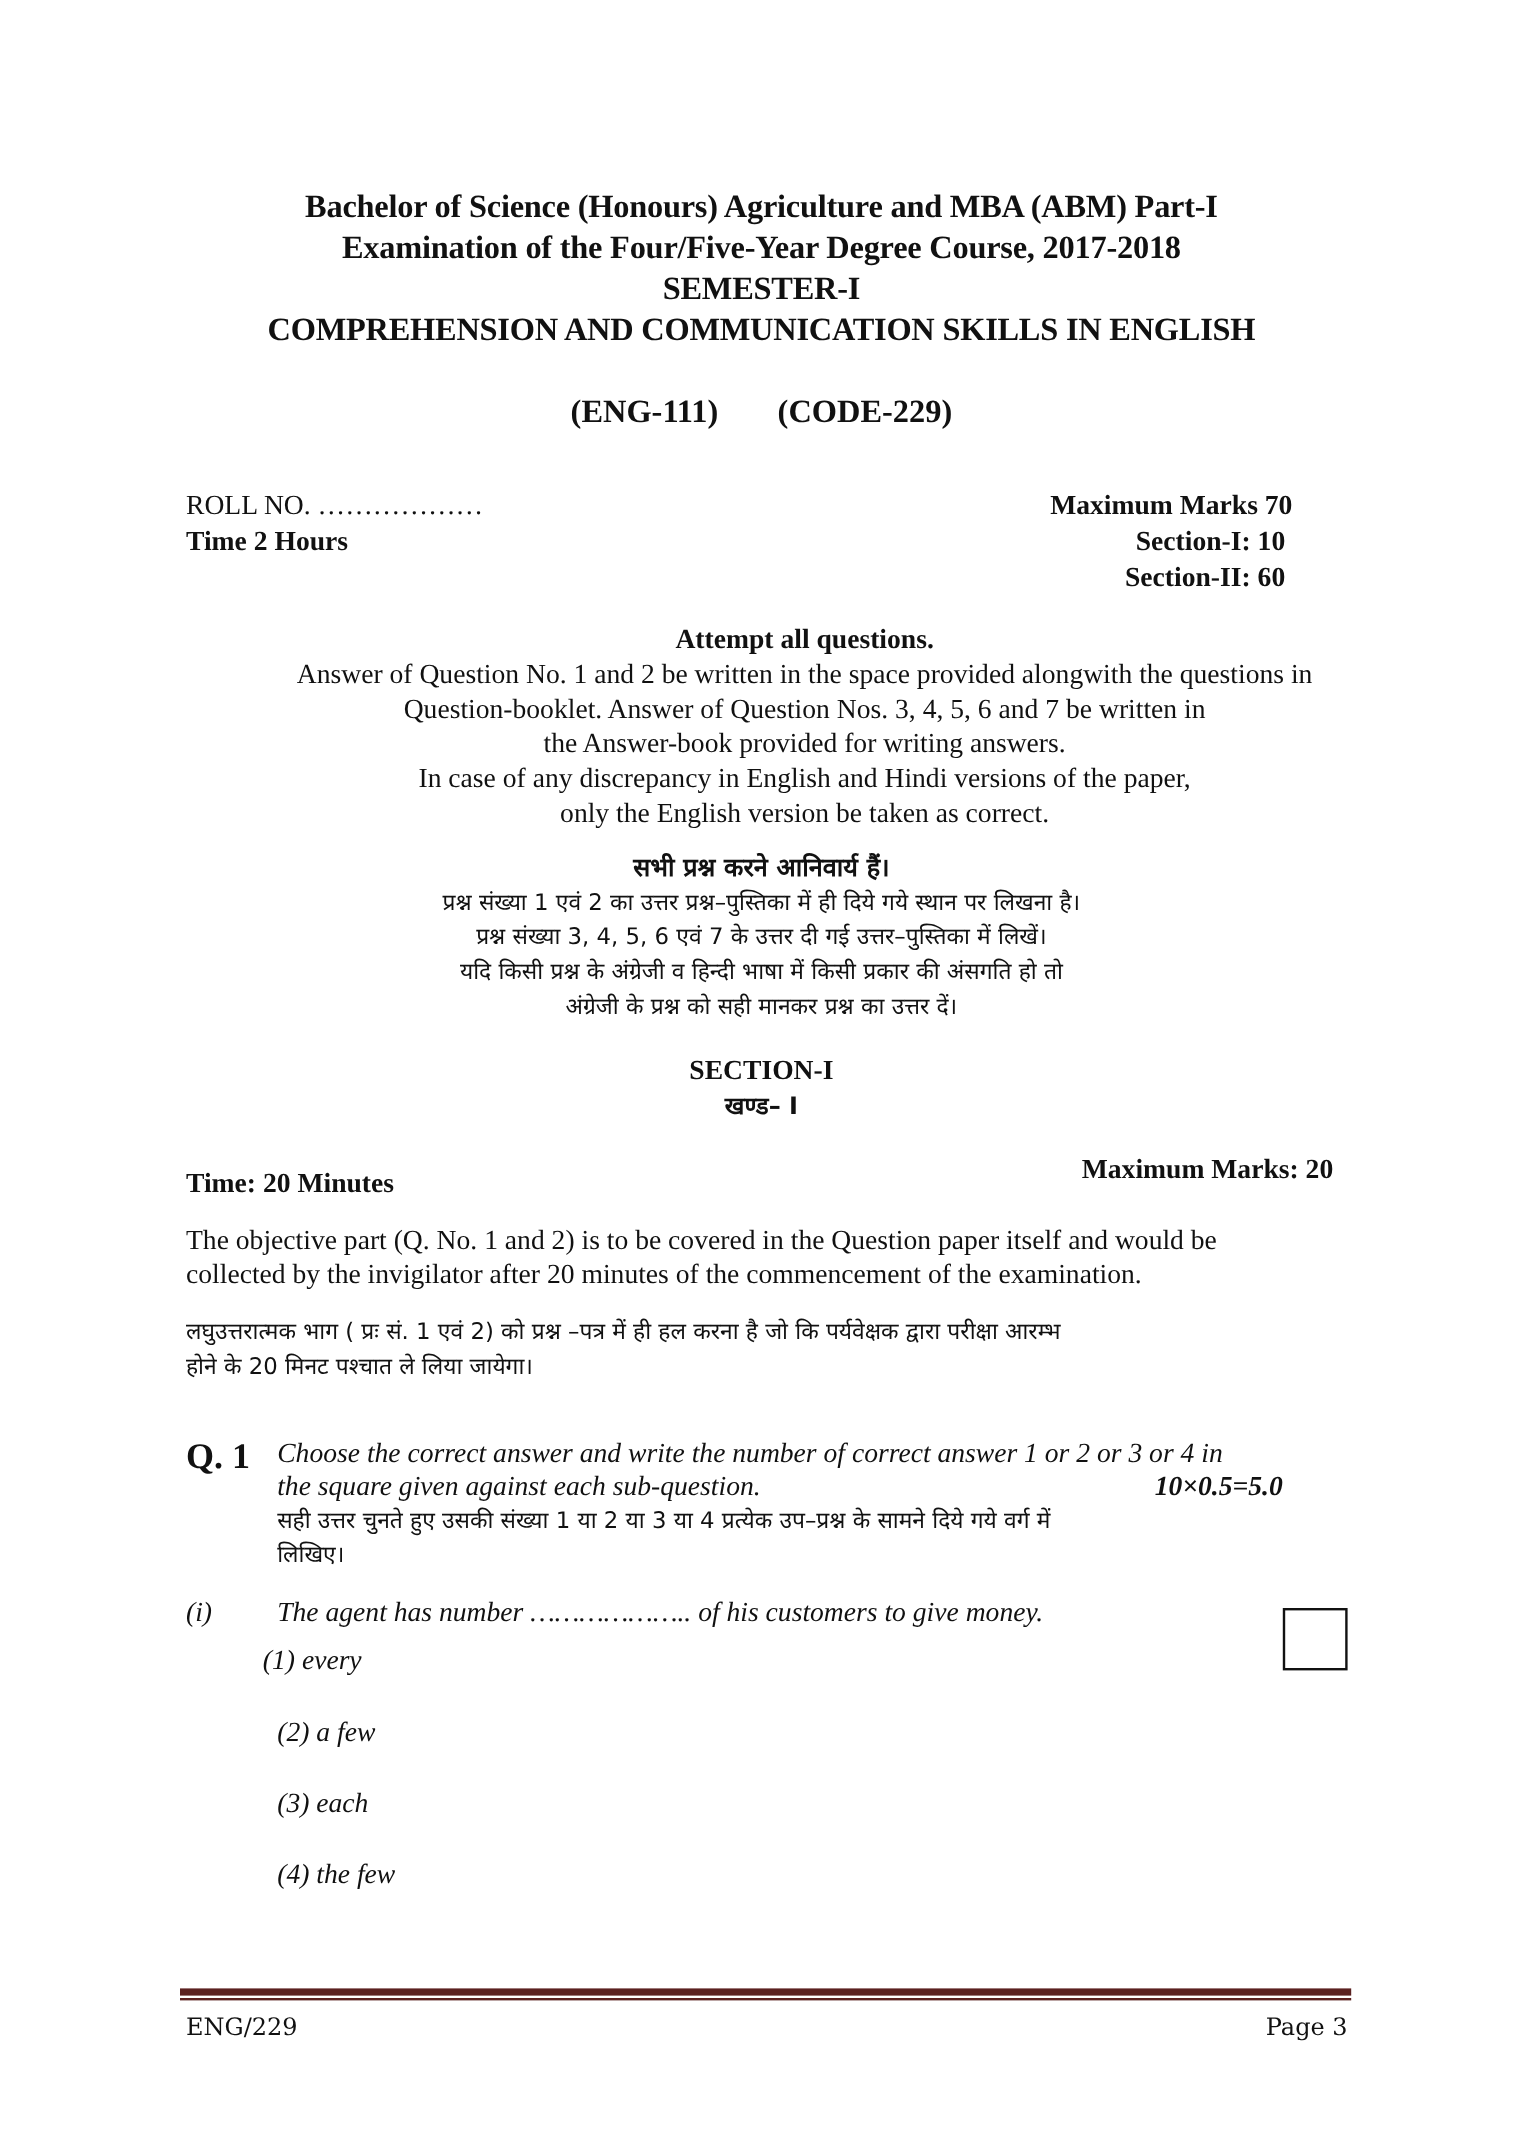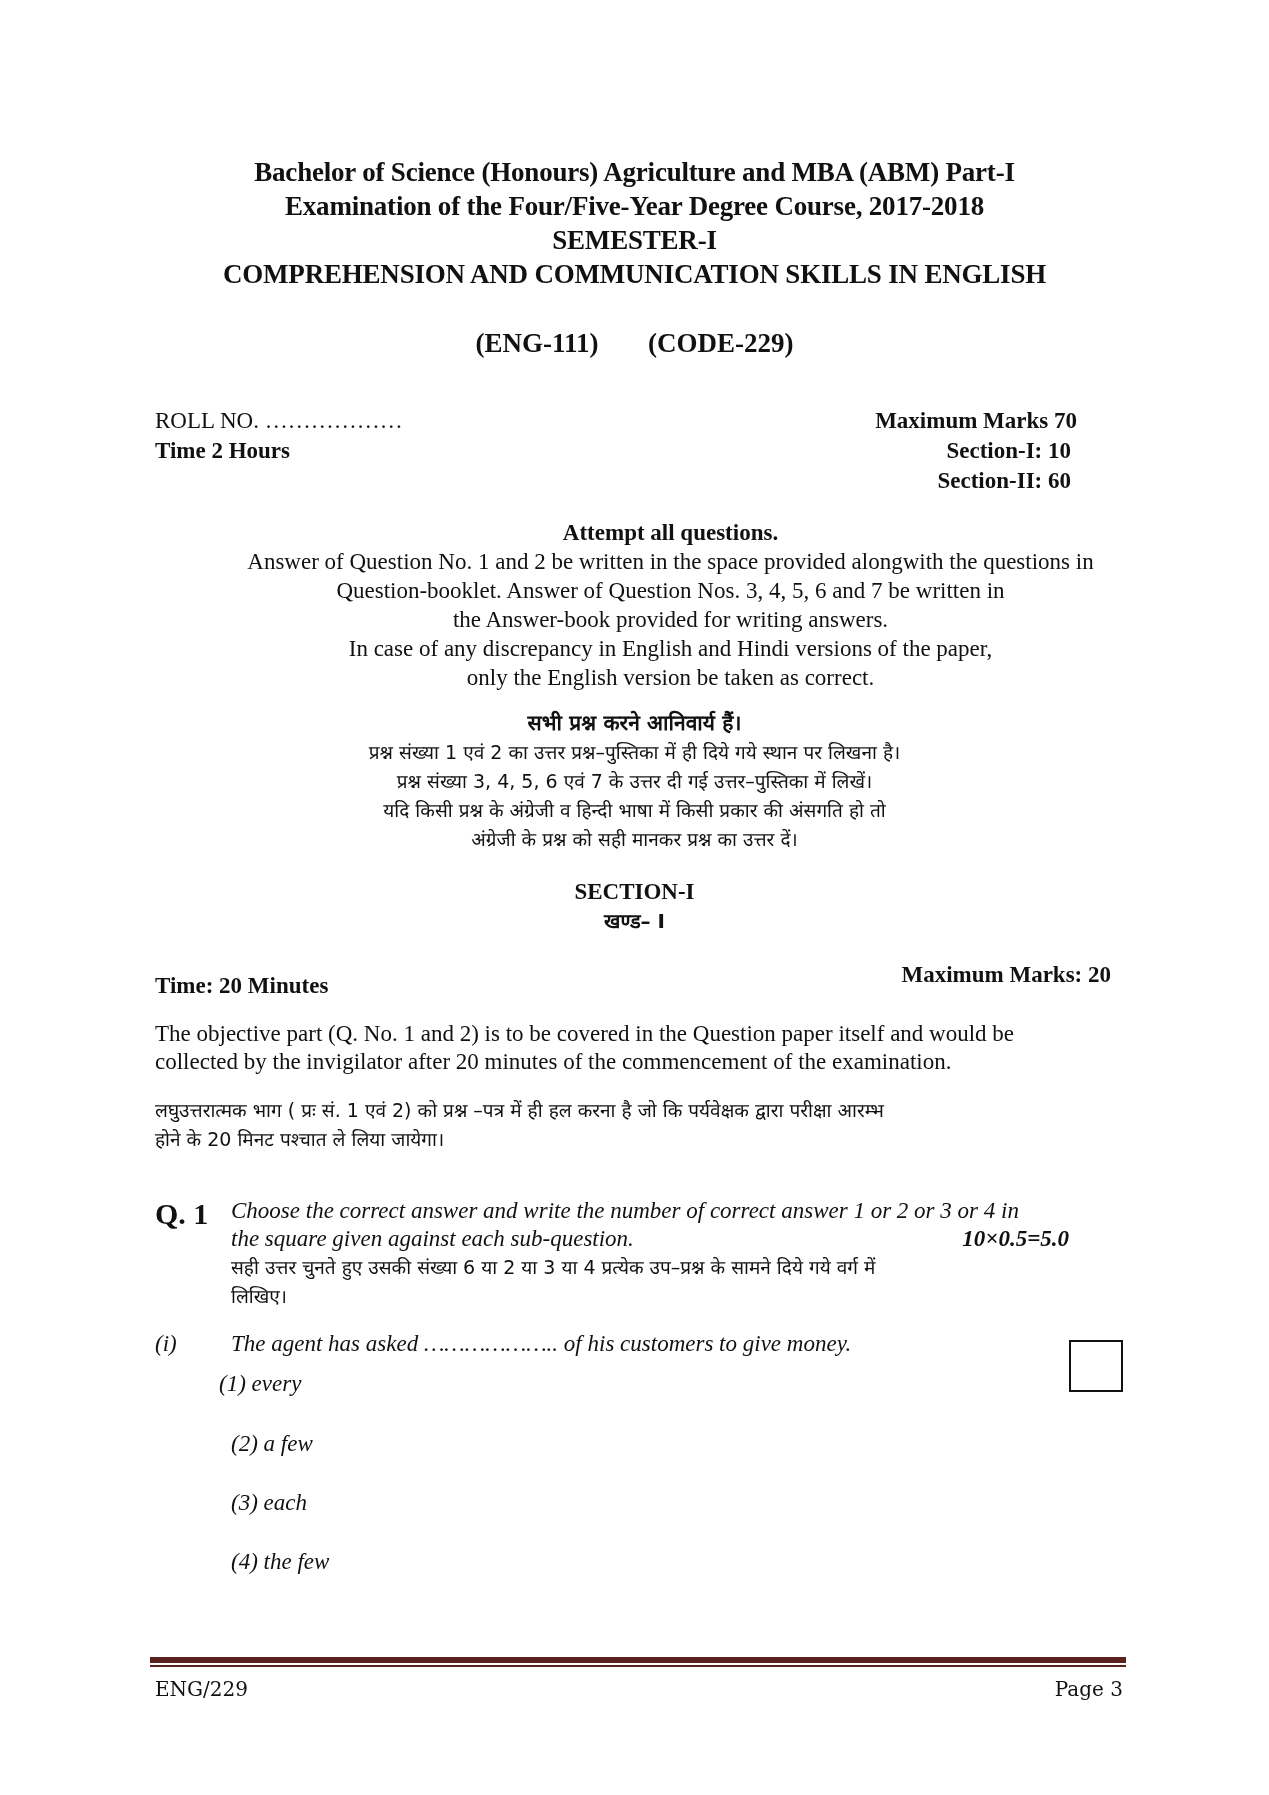--- a/index.html
+++ b/index.html
@@ -79,26 +79,26 @@
   <div>होने के 20 मिनट पश्चात ले लिया जायेगा।</div>
 </div>
 
 <div class="abs q-num" style="left:155px; top:1197px;">Q. 1</div>
 <div class="abs" style="left:231px; top:1197px; width:880px;">
   <div class="opt">Choose the correct answer and write the number of correct answer 1 or 2 or 3 or 4 in</div>
   <div class="opt" style="position:relative;">
     <span>the square given against each sub-question.</span>
     <span class="bold" style="position:absolute; right:42px; top:0;">10×0.5=5.0</span>
   </div>
-  <div class="hindi">सही उत्तर चुनते हुए उसकी संख्या 6 या 2 या 3 या 4 प्रत्येक उप–प्रश्न के सामने दिये गये वर्ग में</div>
+  <div class="hindi">सही उत्तर चुनते हुए उसकी संख्या 1 या 2 या 3 या 4 प्रत्येक उप–प्रश्न के सामने दिये गये वर्ग में</div>
   <div class="hindi">लिखिए।</div>
 </div>
 
 <div class="abs opt" style="left:155px; top:1330px;">(i)</div>
-<div class="abs opt" style="left:231px; top:1330px;">The agent has asked ……………….. of his customers to give money.</div>
+<div class="abs opt" style="left:231px; top:1330px;">The agent has number ……………….. of his customers to give money.</div>
 <div class="abs answer-box" style="left:1069px; top:1340px; width:54px; height:52px;"></div>
 
 <div class="abs opt" style="left:219px; top:1370px;">(1)  every</div>
 <div class="abs opt" style="left:231px; top:1430px;">(2)  a few</div>
 <div class="abs opt" style="left:231px; top:1489px;">(3) each</div>
 <div class="abs opt" style="left:231px; top:1548px;">(4)  the few</div>
 
 <div class="abs rule-thick" style="left:150px; top:1657px; width:976px;"></div>
 <div class="abs rule-thin" style="left:150px; top:1665px; width:976px;"></div>
 <div class="abs footer" style="left:155px; top:1677px;">ENG/229</div>

